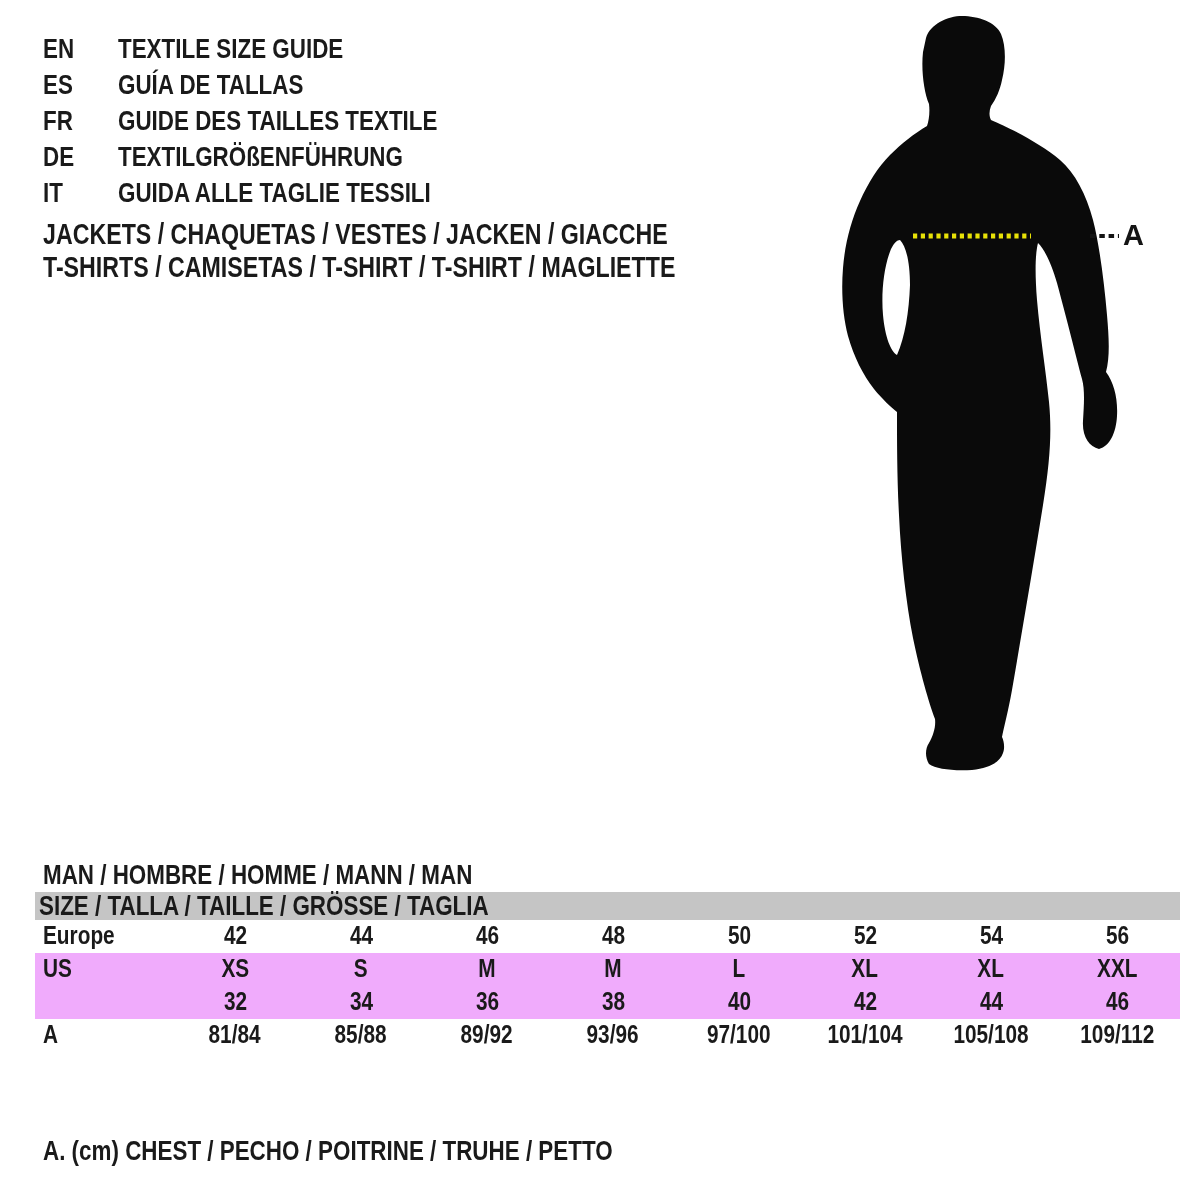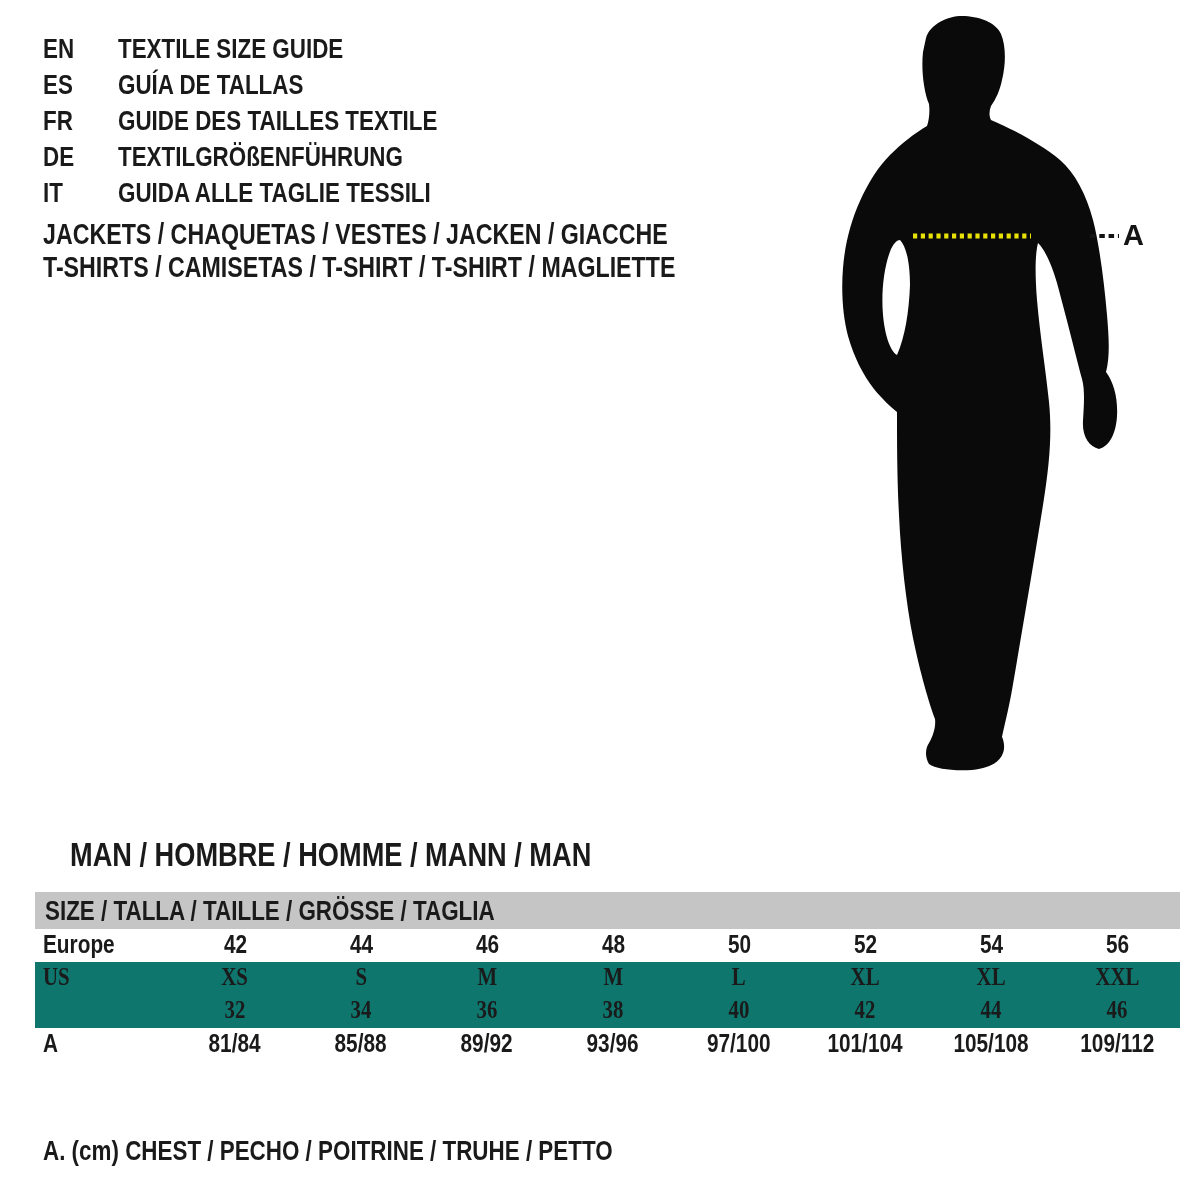--- a/index.html
+++ b/index.html
@@ -20,27 +20,27 @@
   .lang-label{position:absolute;left:75px;top:0;}
 
   
   .cat-block{position:absolute;left:43px;top:218px;font-size:29px;}
   .cat-line{height:33px;line-height:33px;}
 
   
   .figure-svg{position:absolute;left:0;top:0;pointer-events:none;}
 
   
-  .section-title{position:absolute;left:43px;top:838px;font-size:34px;line-height:33px;margin-left:27px;}
+  .section-title{position:absolute;left:43px;top:858px;font-size:28px;line-height:33px;}
 
   
   .size-table{position:absolute;left:35px;top:892px;width:1145px;}
-  .t-head{height:37px;background:#c5c5c5;display:flex;align-items:center;padding-left:10px;box-sizing:border-box;font-size:28px;}
+  .t-head{height:28px;background:#c5c5c5;display:flex;align-items:center;padding-left:4px;box-sizing:border-box;font-size:28px;}
   .t-row{display:flex;height:33px;align-items:flex-start;font-size:26px;}
-  .t-row.stripe{background:#0f766e;font-family:Liberation Serif, serif;}
+  .t-row.stripe{background:#f0abfc;}
   .t-label{width:137px;padding-left:8px;box-sizing:border-box;text-align:left;}
   .t-cell{flex:1;text-align:center;}
 
   
   .footnote{position:absolute;left:43px;top:1134px;font-size:28px;line-height:33px;text-decoration:underline;}
 </style>
 </head>
 <body>
 
 <div class="lang-block">

